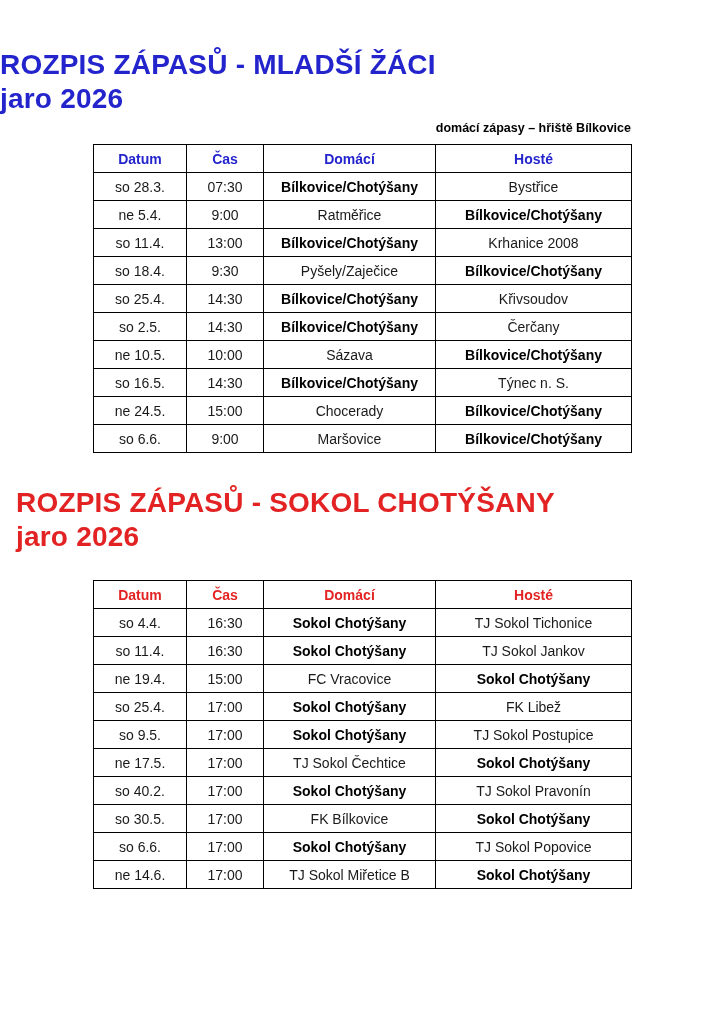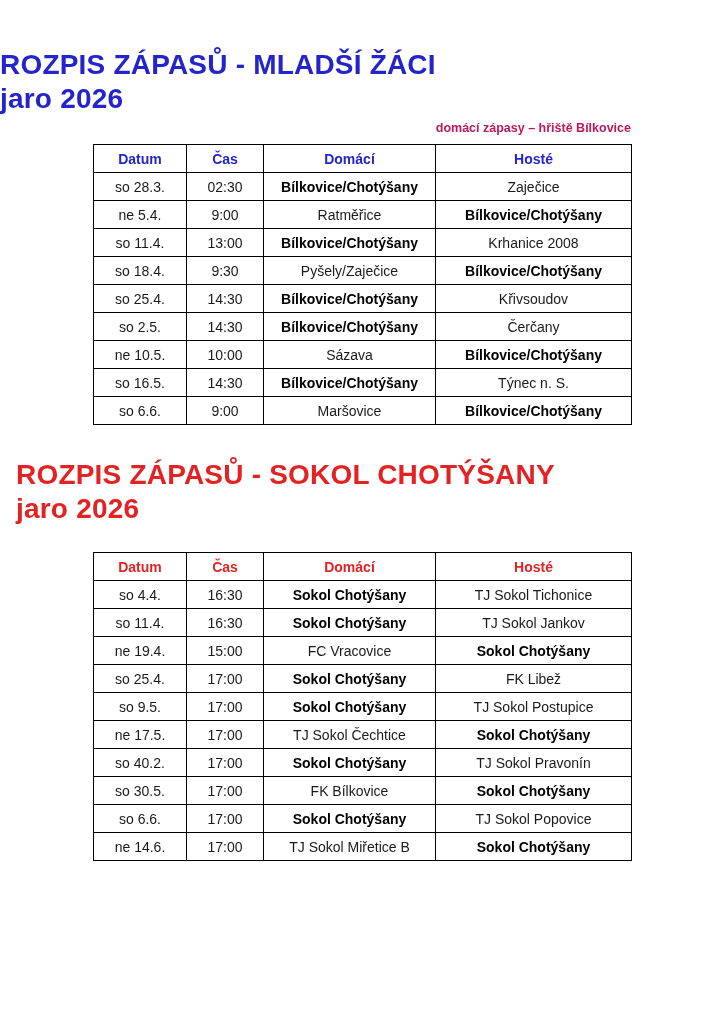--- a/index.html
+++ b/index.html
@@ -87,42 +87,42 @@
 <body>
 
 <div class="page">
 
   <section class="schedule-section section-mladsi" style="--accent: #2424cd;">
     <h1 class="sec-title">
       <span class="title-line">ROZPIS ZÁPASŮ - MLADŠÍ ŽÁCI</span>
       <span class="title-line">jaro 2026</span>
     </h1>
     <div class="table-wrap">
-      <div class="note" style="color: #be185d;">domácí zápasy – hřiště Bílkovice</div>
+      <div class="note" style="color: #000000;">domácí zápasy – hřiště Bílkovice</div>
       <table class="schedule">
         <colgroup>
           <col class="col-datum">
             <col class="col-cas">
             <col class="col-domaci">
             <col class="col-hoste">
         </colgroup>
         <thead>
           <tr>
             <th>Datum</th>
             <th>Čas</th>
             <th>Domácí</th>
             <th>Hosté</th>
           </tr>
         </thead>
         <tbody>
             <tr>
               <td>so 28.3.</td>
-              <td>02:30</td>
-              <td class="team-cell">Bílkovice/Chotýšany</td>
-              <td>Zaječice</td>
+              <td>07:30</td>
+              <td class="team-cell">Bílkovice/Chotýšany</td>
+              <td>Bystřice</td>
             </tr>
             <tr>
               <td>ne 5.4.</td>
               <td>9:00</td>
               <td>Ratměřice</td>
               <td class="team-cell">Bílkovice/Chotýšany</td>
             </tr>
             <tr>
               <td>so 11.4.</td>
               <td>13:00</td>
@@ -151,20 +151,26 @@
               <td>ne 10.5.</td>
               <td>10:00</td>
               <td>Sázava</td>
               <td class="team-cell">Bílkovice/Chotýšany</td>
             </tr>
             <tr>
               <td>so 16.5.</td>
               <td>14:30</td>
               <td class="team-cell">Bílkovice/Chotýšany</td>
               <td>Týnec n. S.</td>
+            </tr>
+            <tr>
+              <td>ne 24.5.</td>
+              <td>15:00</td>
+              <td>Chocerady</td>
+              <td class="team-cell">Bílkovice/Chotýšany</td>
             </tr>
             <tr>
               <td>so 6.6.</td>
               <td>9:00</td>
               <td>Maršovice</td>
               <td class="team-cell">Bílkovice/Chotýšany</td>
             </tr>
           </tbody>
       </table>
     </div>

